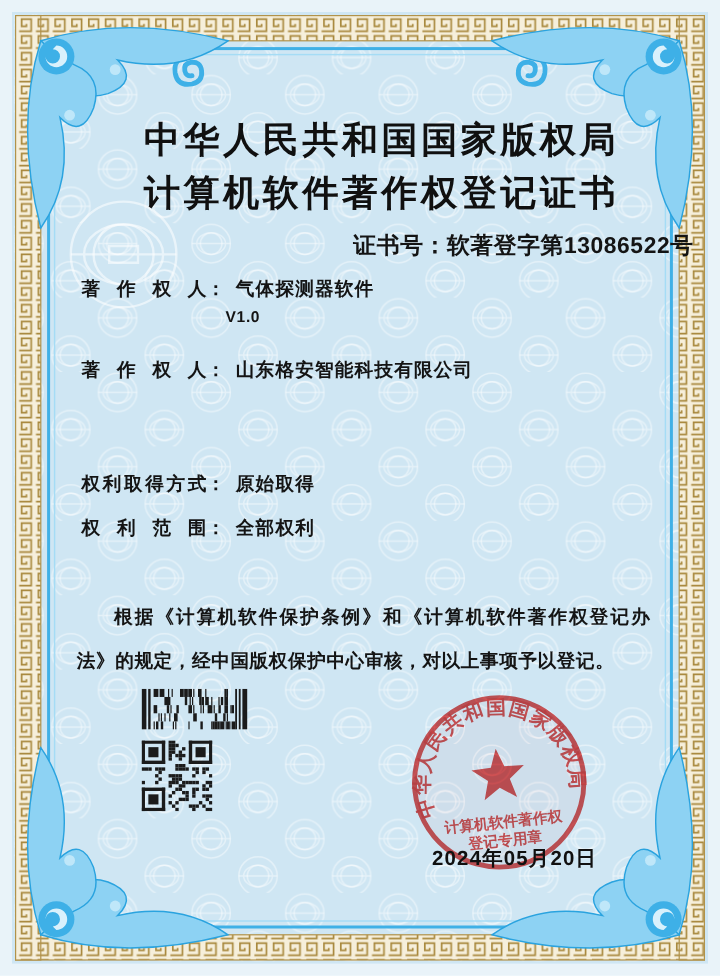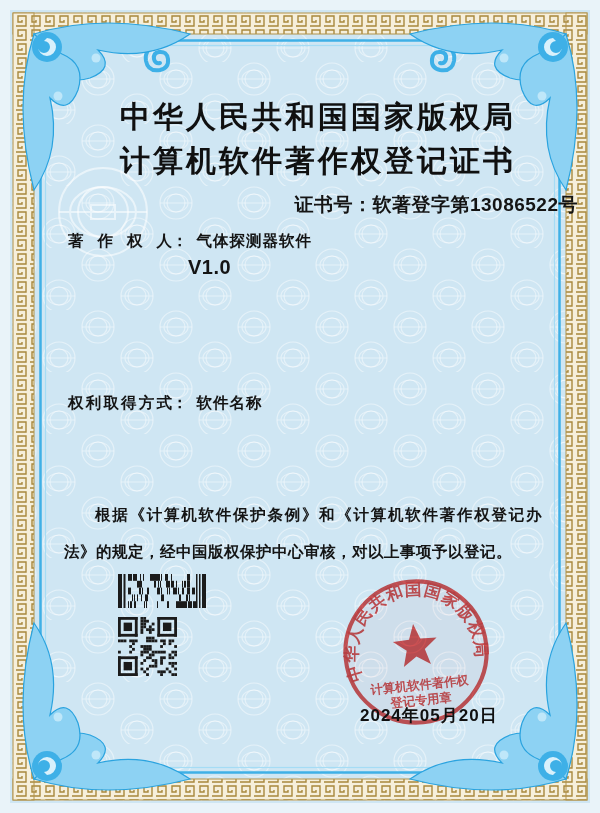--- a/index.html
+++ b/index.html
@@ -9,21 +9,21 @@
   .content{position:absolute;inset:0;color:#141414;}
   .title{position:absolute;left:0;width:100%;text-align:center;font-family:"Liberation Serif",serif;
          font-weight:bold;font-size:30px;letter-spacing:3px;color:#101010;}
   .title1{top:97px;}
   .title2{top:141px;}
   .certno{position:absolute;top:192px;right:58px;font-size:19px;font-weight:bold;letter-spacing:.5px;}
   .row{position:absolute;left:68px;font-size:15.5px;font-weight:bold;white-space:nowrap;}
   .row .lbl{display:inline-block;width:104px;text-align:justify;text-align-last:justify;vertical-align:bottom;}
   .row .colon{display:inline-block;}
   .row .val{margin-left:9px;letter-spacing:1px;}
-  .version{position:absolute;left:188px;font-size:20px;font-weight:bold;letter-spacing:.5px;}
+  .version{position:absolute;left:188px;font-size:13px;font-weight:bold;letter-spacing:.5px;}
   .para{position:absolute;left:64px;top:496px;width:478px;font-size:15.5px;font-weight:bold;
         line-height:37px;text-indent:2em;text-align:justify;letter-spacing:.5px;}
   .barcode{position:absolute;left:118px;top:574px;}
   .qrcode{position:absolute;left:118px;top:617px;}
   .seal{position:absolute;left:339px;top:575px;mix-blend-mode:multiply;}
   .issue-date{position:absolute;left:360px;top:704px;font-size:17px;font-weight:bold;letter-spacing:1px;color:#101010;}
 </style>
 </head>
 <body>
 
@@ -91,25 +91,31 @@
     <div class="title title1">中华人民共和国国家版权局</div>
     <div class="title title2">计算机软件著作权登记证书</div>
 
     <div class="certno"><span>证书号：</span><span>软著登字第13086522号</span></div>
 
     <div class="row" style="top:231px">
       <span class="lbl">著作权人</span><span class="colon">：</span><span class="val">气体探测器软件</span>
     </div>
     <div class="version" style="top:256px">V1.0</div>
 
+    <div class="row" style="top:298px">
+      <span class="lbl">著作权人</span><span class="colon">：</span><span class="val">山东格安智能科技有限公司</span>
+    </div>
 
     <div class="row" style="top:393px">
-      <span class="lbl">权利取得方式</span><span class="colon">：</span><span class="val">软件名称</span>
+      <span class="lbl">权利取得方式</span><span class="colon">：</span><span class="val">原始取得</span>
     </div>
 
+    <div class="row" style="top:430px">
+      <span class="lbl">权利范围</span><span class="colon">：</span><span class="val">全部权利</span>
+    </div>
 
 
     <div class="para">根据《计算机软件保护条例》和《计算机软件著作权登记办法》的规定，经中国版权保护中心审核，对以上事项予以登记。</div>
 
     <svg class="barcode" id="barcode-svg" width="90" height="34">
         <rect x="0" y="0" width="4" height="34" fill="#1b1b1b"></rect>
         <rect x="5.5" y="0" width="2" height="34" fill="#1b1b1b"></rect>
         <rect x="10" y="0" width="2" height="6.8" fill="#1b1b1b"></rect>
         <rect x="12" y="0" width="2" height="6.8" fill="#1b1b1b"></rect>
         <rect x="15" y="0" width="2" height="6.8" fill="#1b1b1b"></rect>

